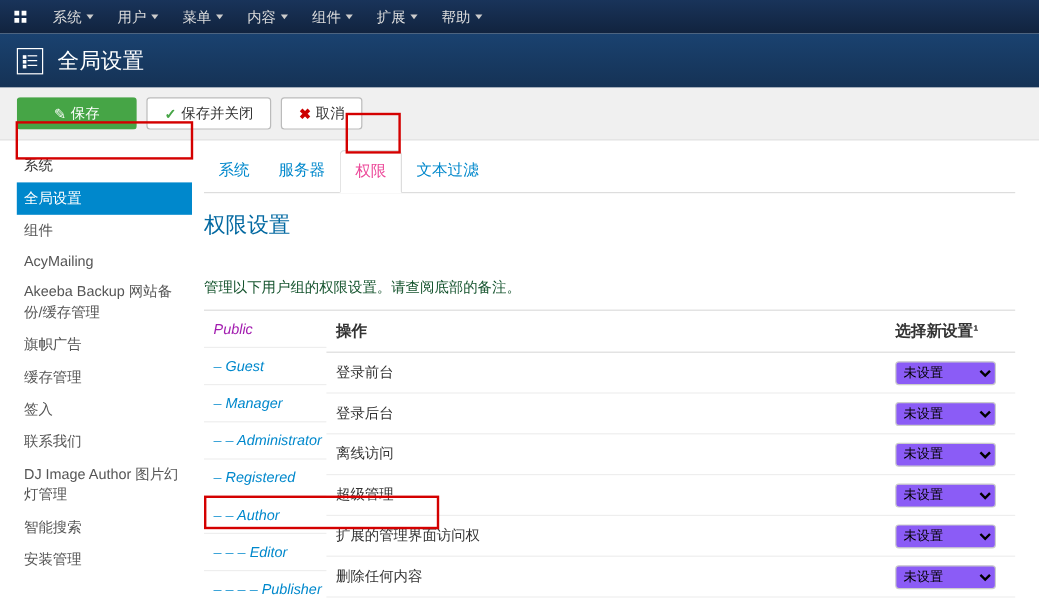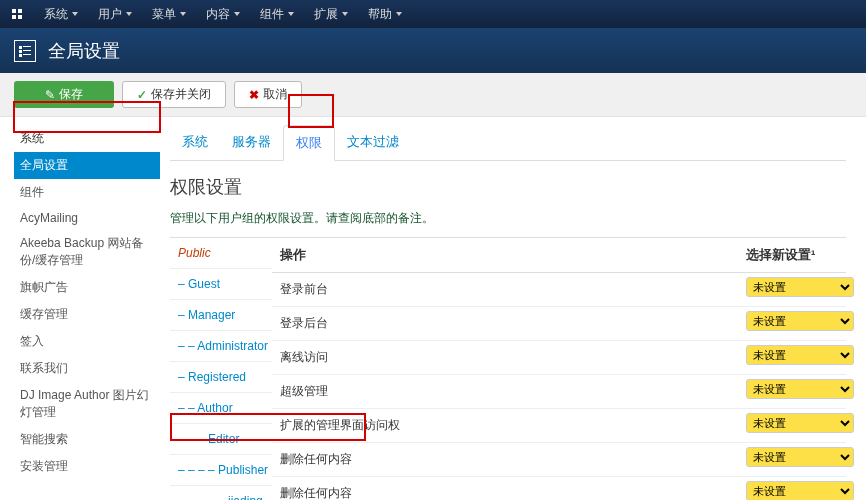--- a/index.html
+++ b/index.html
@@ -25,36 +25,36 @@
 .main{display:flex}
 .sidebar{width:160px;padding:8px 0 8px 14px;font-size:12px}
 .sidebar ul{list-style:none}
 .sidebar li{padding:5px 6px;color:#555;cursor:pointer}
 .sidebar li.active{background:#0088cc;color:#fff}
 .sidebar li.first{color:#333}
 .content{flex:1;padding:8px 20px 8px 10px}
 
 .tabs{border-bottom:1px solid #ddd;display:flex;margin-bottom:14px}
 .tabs a{padding:8px 12px;color:#0088cc;text-decoration:none;font-size:13px;cursor:pointer}
-.tabs a.active{border:1px solid #ddd;border-bottom:1px solid #fff;margin-bottom:-1px;border-radius:4px 4px 0 0;color:#3b82f6}
-.section-title{font-size:18px;font-weight:normal;margin-bottom:11px;color:#404040}
+.tabs a.active{border:1px solid #ddd;border-bottom:1px solid #fff;margin-bottom:-1px;border-radius:4px 4px 0 0;color:#ec4899}
+.section-title{font-size:18px;font-weight:normal;margin-bottom:32px;color:#0369a1}
 .desc{font-size:12px;color:#14532d;margin-bottom:10px}
 
 .perm{display:flex;border-top:1px solid #ddd}
 .groups{width:102px;display:flex;flex-direction:column;font-size:12px}
-.groups a{padding:8px 8px;color:#0088cc;text-decoration:none;border-bottom:1px solid #eee;cursor:pointer;white-space:nowrap;overflow:hidden}
-.groups a.active{color:#c2410c;font-style:italic}
+.groups a{padding:8px 8px;color:#0088cc;text-decoration:none;border-bottom:1px solid #eee;cursor:pointer;font-style:italic;white-space:nowrap;overflow:hidden}
+.groups a.active{color:#a21caf;font-style:italic}
 .perm-table{flex:1}
 .perm-head{display:flex;font-weight:bold;font-size:13px;border-bottom:1px solid #ddd}
 .perm-head .col-action{flex:1;padding:8px}
 .perm-head .col-select{width:100px;padding:8px 0}
-.perm-row{display:flex;border-bottom:1px solid #eee;align-items:flex-start}
+.perm-row{display:flex;border-bottom:1px solid #eee;align-items:center}
 .perm-row .col-action{flex:1;padding:8px;font-size:12px}
 .perm-row .col-select{width:100px;padding:4px 0}
-select{width:108px;font-size:11px;padding:2px;border:1px solid #ccc;border-radius:3px;background:#fde047}
+select{width:84px;font-size:11px;padding:2px;border:1px solid #ccc;border-radius:3px;background:#8b5cf6}
 
 .hl{position:absolute;border:2px solid #d40000;pointer-events:none;z-index:10}
 .wrap{position:relative}
 </style>
 </head>
 <body>
 
 <div class="wrap">
 
 <div class="topbar">

